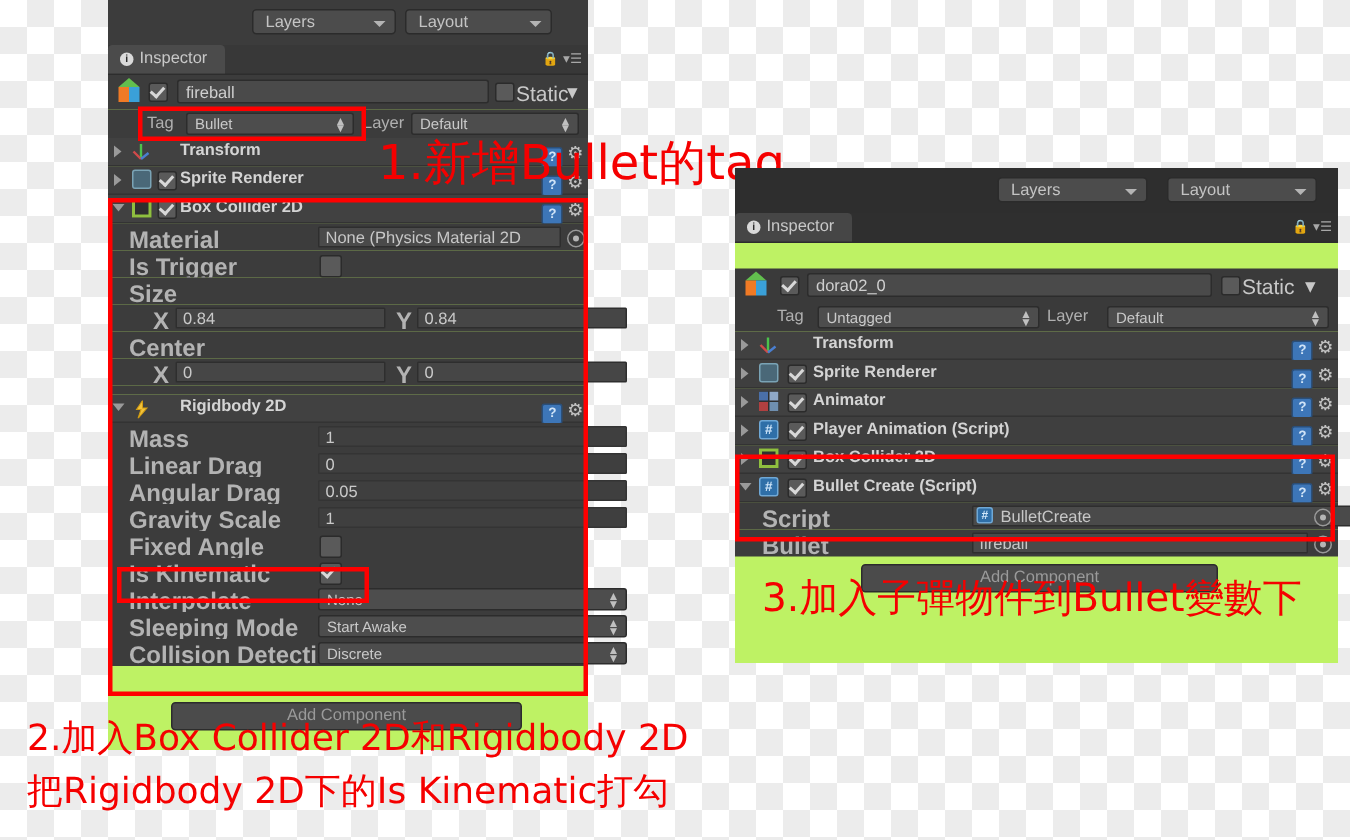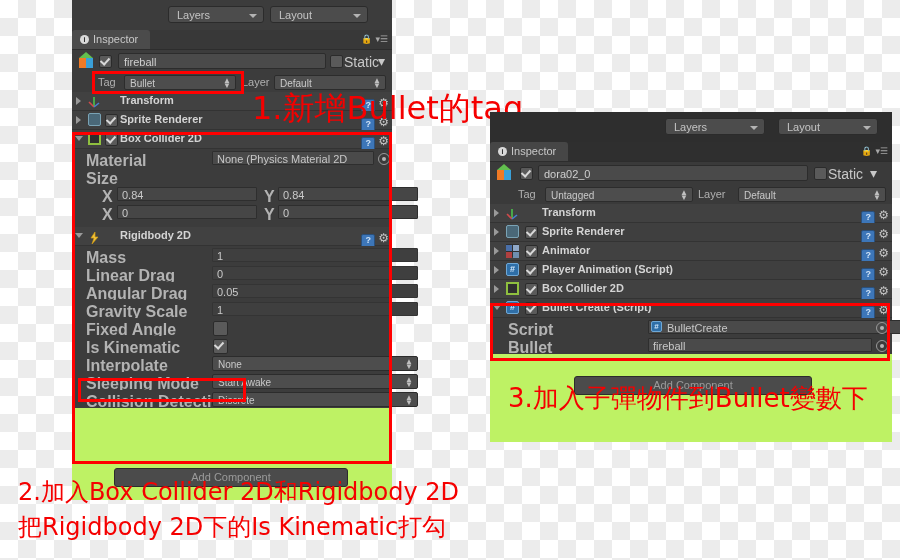--- a/index.html
+++ b/index.html
@@ -153,27 +153,34 @@
       <span class="bookicon">?</span><span class="gear">⚙</span>
     </div>
   </div>
 
   <div class="prow">
     <div class="pname" style="left:14px;">Material</div>
     <div class="objfield" style="left:140px;width:162px;">None (Physics Material 2D</div>
     <div class="radio" style="left:306px;"></div>
   </div>
   <div class="prow">
+    <div class="pname" style="left:14px;">Is Trigger</div>
+    <span class="chk" style="position:absolute;left:141px;top:3px;width:13px;height:13px;"></span>
+  </div>
+  <div class="prow">
     <div class="pname" style="left:14px;">Size</div>
   </div>
   <div class="prow">
     <div class="pname" style="left:30px;">X</div>
     <div class="pfield" style="left:45px;width:140px;">0.84</div>
     <div class="pname" style="left:192px;">Y</div>
     <div class="pfield" style="left:206px;width:140px;">0.84</div>
+  </div>
+  <div class="prow">
+    <div class="pname" style="left:14px;">Center</div>
   </div>
   <div class="prow">
     <div class="pname" style="left:30px;">X</div>
     <div class="pfield" style="left:45px;width:140px;">0</div>
     <div class="pname" style="left:192px;">Y</div>
     <div class="pfield" style="left:206px;width:140px;">0</div>
   </div>
 
   <div style="height:6px;background:#3c3c3c;"></div>
 
@@ -261,21 +268,21 @@
     </div>
   </div>
 
   <div class="tabstrip" style="background:#2f2f2f;">
     <div class="tab" style="background:#464646;">
       <span class="idot">i</span><span>Inspector</span>
     </div>
     <div class="lockrow">🔒 ▾☰</div>
   </div>
 
-  <div class="namerow" style="background:#3a3a3a;">
+  <div class="namerow" style="background:#3a3a3a;margin-top:17px;">
     <div class="cubeicon">
         <i class="t"></i>
         <i class="l"></i>
         <i class="r"></i>
       </div>
     <span class="chk on" style="position:absolute;left:30px;top:5px;"></span>
     <div class="namefield" style="left:48px;width:270px;">dora02_0</div>
     <span class="chk" style="position:absolute;left:324px;top:5px;"></span>
     <div class="statbox" style="left:338px;">Static</div>
     <div class="statbox" style="left:380px;top:3px;">▾</div>

